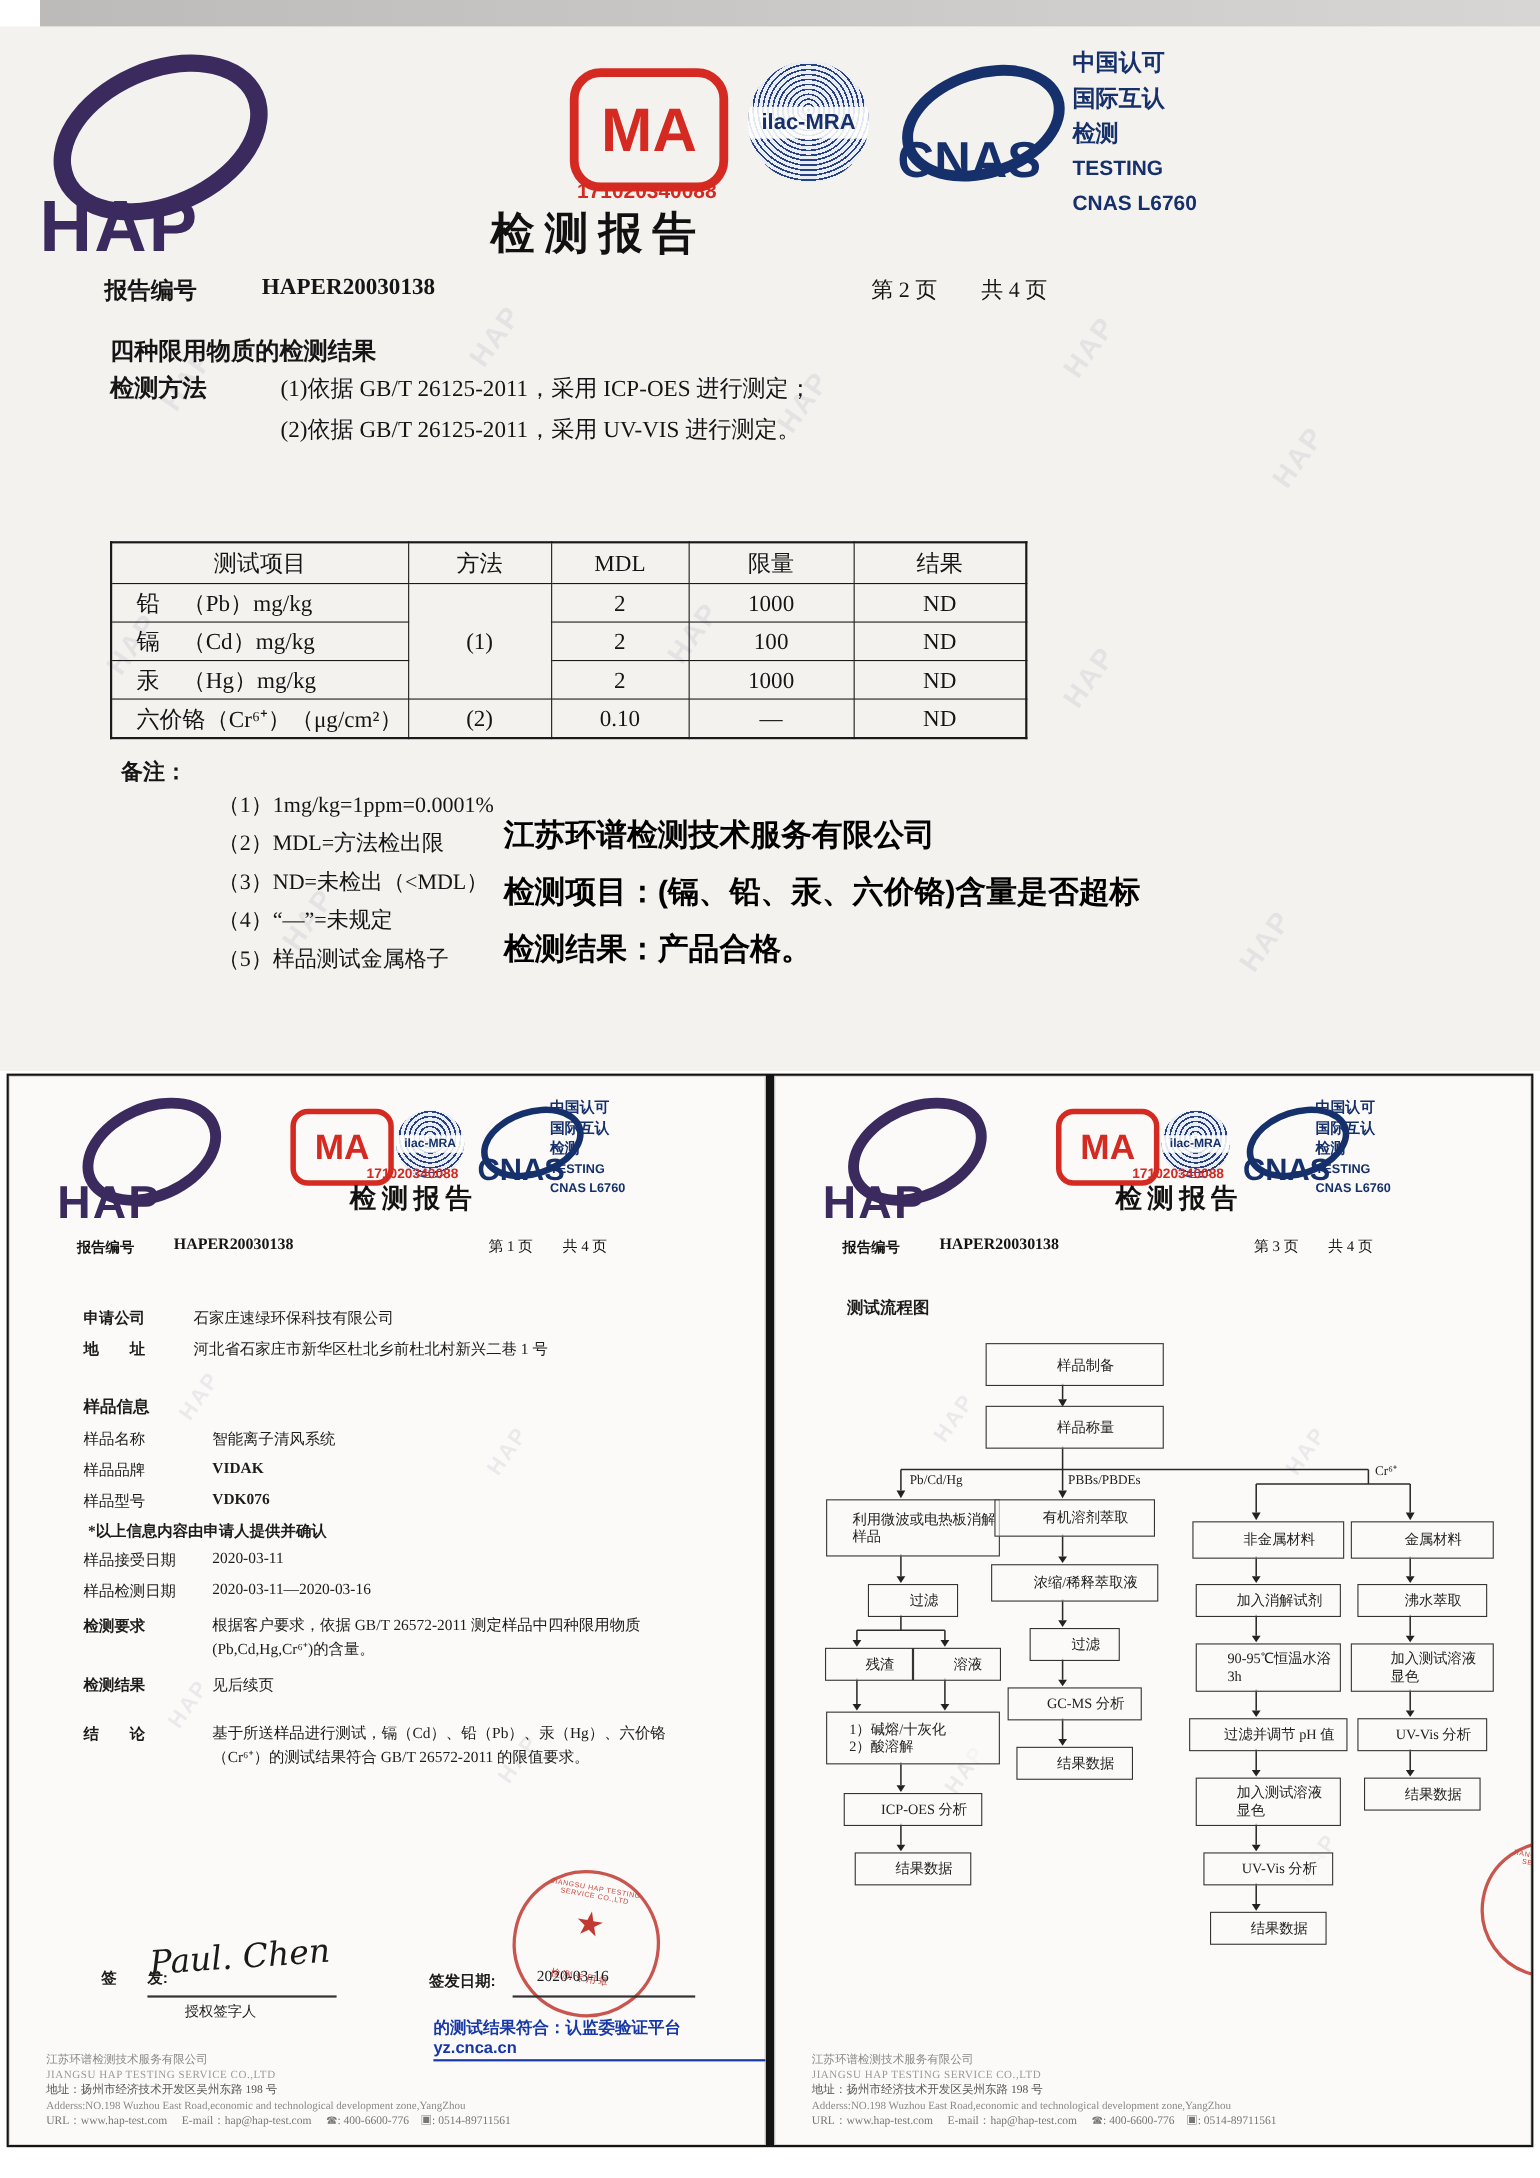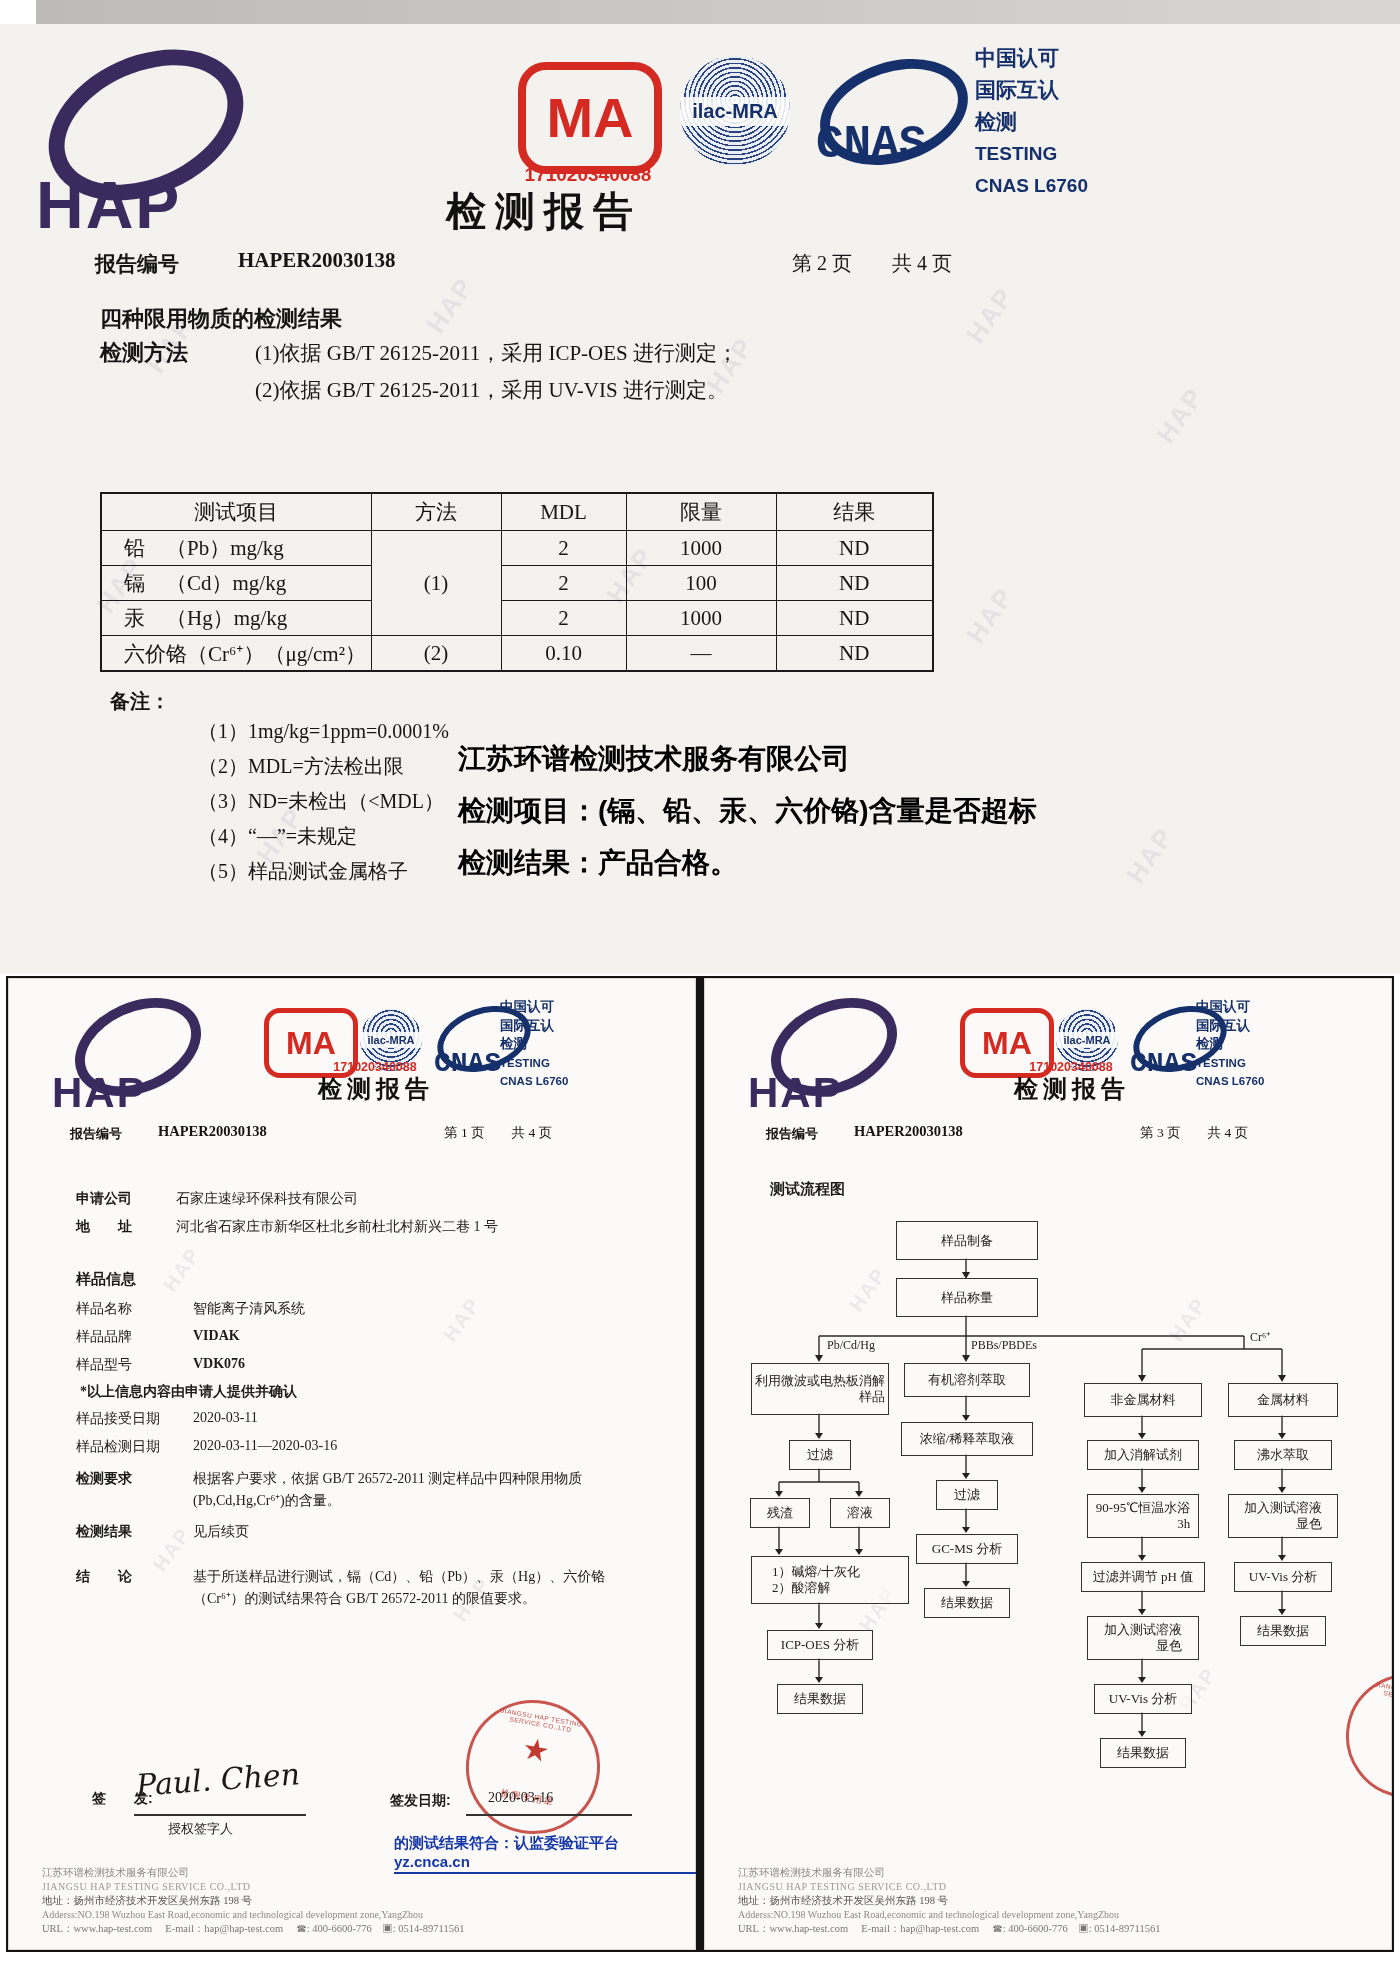--- a/index.html
+++ b/index.html
@@ -40,21 +40,21 @@
         display:flex;align-items:center;justify-content:center;overflow:hidden;}
   .ilac .band{background:rgba(255,255,255,.88);width:110%;text-align:center;
               font-family:"Liberation Sans",sans-serif;font-weight:800;color:#16306b;}
   .mh-ilac{left:680px;top:56px;width:110px;height:110px;}
   .mh-ilac .band{font-size:20px;padding:3px 0;}
   .ph-ilac{left:352px;top:31px;width:62px;height:62px;}
   .ph-ilac .band{font-size:11px;padding:2px 0;}
   
   .cnas{position:absolute;}
   .cnas .ring{position:absolute;border-style:solid;border-color:#16306b;border-radius:50%;transform:rotate(-18deg);}
-  .cnas .txt{position:absolute;font-family:Liberation Mono, monospace;font-weight:900;color:#16306b;line-height:1;}
+  .cnas .txt{position:absolute;font-family:Liberation Sans, sans-serif;font-weight:900;color:#16306b;line-height:1;}
   .mh-cnas{left:810px;top:66px;width:160px;height:104px;}
   .mh-cnas .ring{width:132px;height:80px;border-width:10px;left:8px;top:-4px;}
   .mh-cnas .txt{font-size:46px;left:6px;bottom:2px;}
   .ph-cnas{left:424px;top:34px;width:100px;height:66px;}
   .ph-cnas .ring{width:84px;height:50px;border-width:6px;left:4px;top:-4px;}
   .ph-cnas .txt{font-size:28px;left:2px;bottom:0;}
   
   .accr{position:absolute;font-family:"Liberation Sans",sans-serif;font-weight:bold;color:#16306b;}
   .mh-accr{left:975px;top:42px;font-size:21px;line-height:32px;}
   .mh-accr .en{font-size:19px;}
@@ -105,22 +105,22 @@
   .pfoot{position:absolute;left:34px;top:888px;width:630px;font-family:"Liberation Serif",serif;}
   .pfoot div{line-height:14px;}
   .f1{font-size:10.5px;color:#8a8a8a;}
   .f2{font-size:10px;color:#9a9a9a;letter-spacing:.5px;}
   .f3{font-size:10.5px;color:#555;}
   .f4{font-size:10px;color:#8a8a8a;}
   .f5{font-size:10.5px;color:#777;}
   .f5 b{font-weight:normal;}
   
   .fbox{position:absolute;border:1.2px solid #333;display:flex;align-items:center;justify-content:center;
-        text-align:right;font:13px "Liberation Serif",serif;color:#222;white-space:pre-line;
-        background:rgba(251,250,248,.65);line-height:16px;}
+        text-align:left;font:13px "Liberation Serif",serif;color:#222;white-space:pre-line;
+        background:rgba(251,250,248,.65);line-height:16px;padding-left:20px;}
   .fbox.la{justify-content:flex-start;text-align:left;padding-left:20px;}
   .flbl{position:absolute;font:12px "Liberation Serif",serif;color:#222;}
   .flow-svg{position:absolute;left:0;top:0;pointer-events:none;}
 </style>
 </head>
 <body>
 
 <div class="canvas">
   <div class="scanstrip"></div>
 

